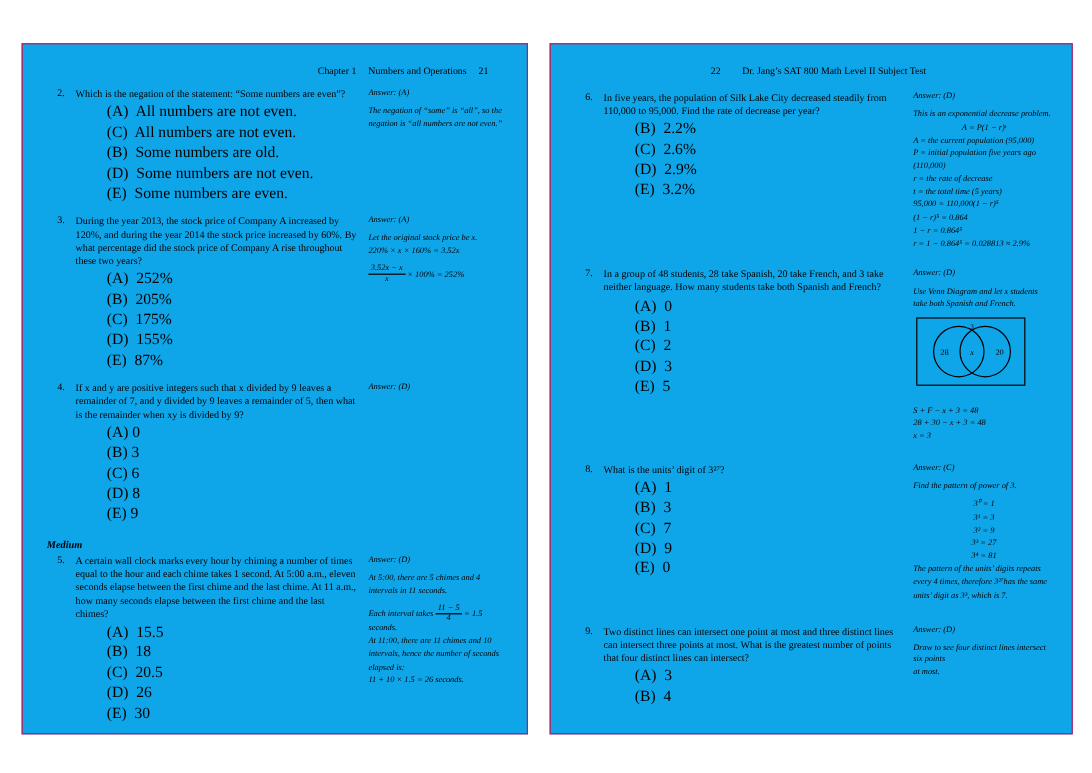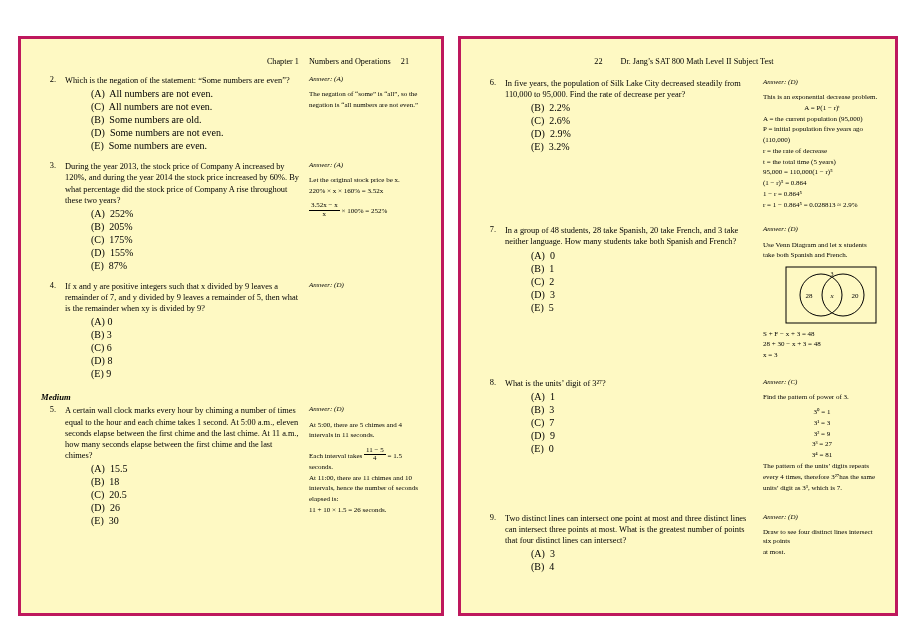--- a/index.html
+++ b/index.html
@@ -1,43 +1,43 @@
 <!DOCTYPE html>
 <html><head>
 <meta charset="utf-8">
 <style>
   html,body{margin:0;padding:0;background:#ffffff;}
   body{width:910px;height:644px;font-family:"Liberation Serif",serif;color:#000;}
   .page{position:relative;width:910px;height:644px;overflow:hidden;}
-  .sheet{position:absolute;border:3px solid #be185d;background:#fef9c3;}
+  .sheet{position:absolute;border:1px solid #be185d;background:#0ea5e9;}
   .sheet.left{left:18px;top:36px;width:420px;height:574px;}
   .sheet.right{left:458px;top:36px;width:434px;height:574px;}
   .inner{position:absolute;left:0;top:0;right:0;bottom:0;padding:18px 14px 10px 18px;box-sizing:border-box;}
 
   .runhead{display:flex;align-items:baseline;font-size:8.2px;}
   .runhead.l{justify-content:flex-end;padding-right:18px;gap:10px;}
   .runhead.r{justify-content:center;padding-left:8px;gap:18px;}
   .runhead .pg{font-weight:normal;}
 
   .qblock{display:flex;margin-top:9px;}
   .qnum{width:26px;flex:0 0 26px;text-align:right;padding-right:9px;font-size:8.4px;box-sizing:border-box;}
   .qbody{flex:1 1 auto;}
   .qstem{font-size:8.4px;line-height:1.33;}
   .choices{margin-top:1px;}
-  .choice{font-size:10px;line-height:1.3;padding-left:26px;white-space:pre;}
+  .choice{font-size:13px;line-height:1.3;padding-left:26px;white-space:pre;}
   .ans{position:relative;width:118px;flex:0 0 118px;margin-left:10px;font-size:7px;line-height:1.32;}
   .ans .alabel{font-style:italic;}
-  .ans .atext{margin-top:6px;}
+  .ans .atext{font-style:italic;margin-top:6px;}
   .ans .atext div{margin-bottom:1.5px;}
   .center{text-align:center;}
   .frac{display:inline-block;vertical-align:-0.45em;text-align:center;}
   .frac .n{display:block;border-bottom:1px solid #000;padding:0 2px;line-height:1.1;}
   .frac .d{display:block;padding:0 2px;line-height:1.1;}
   .sechead{font-style:italic;font-weight:bold;font-size:8.6px;margin-top:12px;margin-left:2px;}
-  .venn{margin:5px 0 5px 22px;width:92px;height:58px;position:relative;}
+  .venn{margin:5px 0 5px 2px;width:92px;height:58px;position:relative;}
 </style>
 </head>
 <body>
 
 <div class="page">
 
   <div class="sheet left">
     <div class="inner">
       <div class="runhead l">
         <span>Chapter 1</span>
@@ -209,21 +209,21 @@
             <svg width="92" height="58" viewBox="0 0 92 58">
               <rect x="1" y="1" width="90" height="56" fill="none" stroke="#000" stroke-width="1"></rect>
               <circle cx="36" cy="29" r="21" fill="none" stroke="#000" stroke-width="1"></circle>
               <circle cx="58" cy="29" r="21" fill="none" stroke="#000" stroke-width="1"></circle>
               <text x="24" y="32" font-size="7" font-family="Liberation Serif, serif" text-anchor="middle">28</text>
               <text x="47" y="32" font-size="7" font-family="Liberation Serif, serif" text-anchor="middle" font-style="italic">x</text>
               <text x="70" y="32" font-size="7" font-family="Liberation Serif, serif" text-anchor="middle">20</text>
               <text x="47" y="10" font-size="6" font-family="Liberation Serif, serif" text-anchor="middle">3</text>
             </svg>
           </div>
-          <div class="atext" style="margin-top:6px">
+          <div class="atext" style="margin-top:16px">
             <div>S + F − x + 3 = 48</div>
             <div>28 + 30 − x + 3 = 48</div>
             <div>x = 3</div>
           </div>
         </div>
       </div>
 
       <div class="qblock" style="margin-top:16px">
         <div class="qnum">8.</div>
         <div class="qbody">

